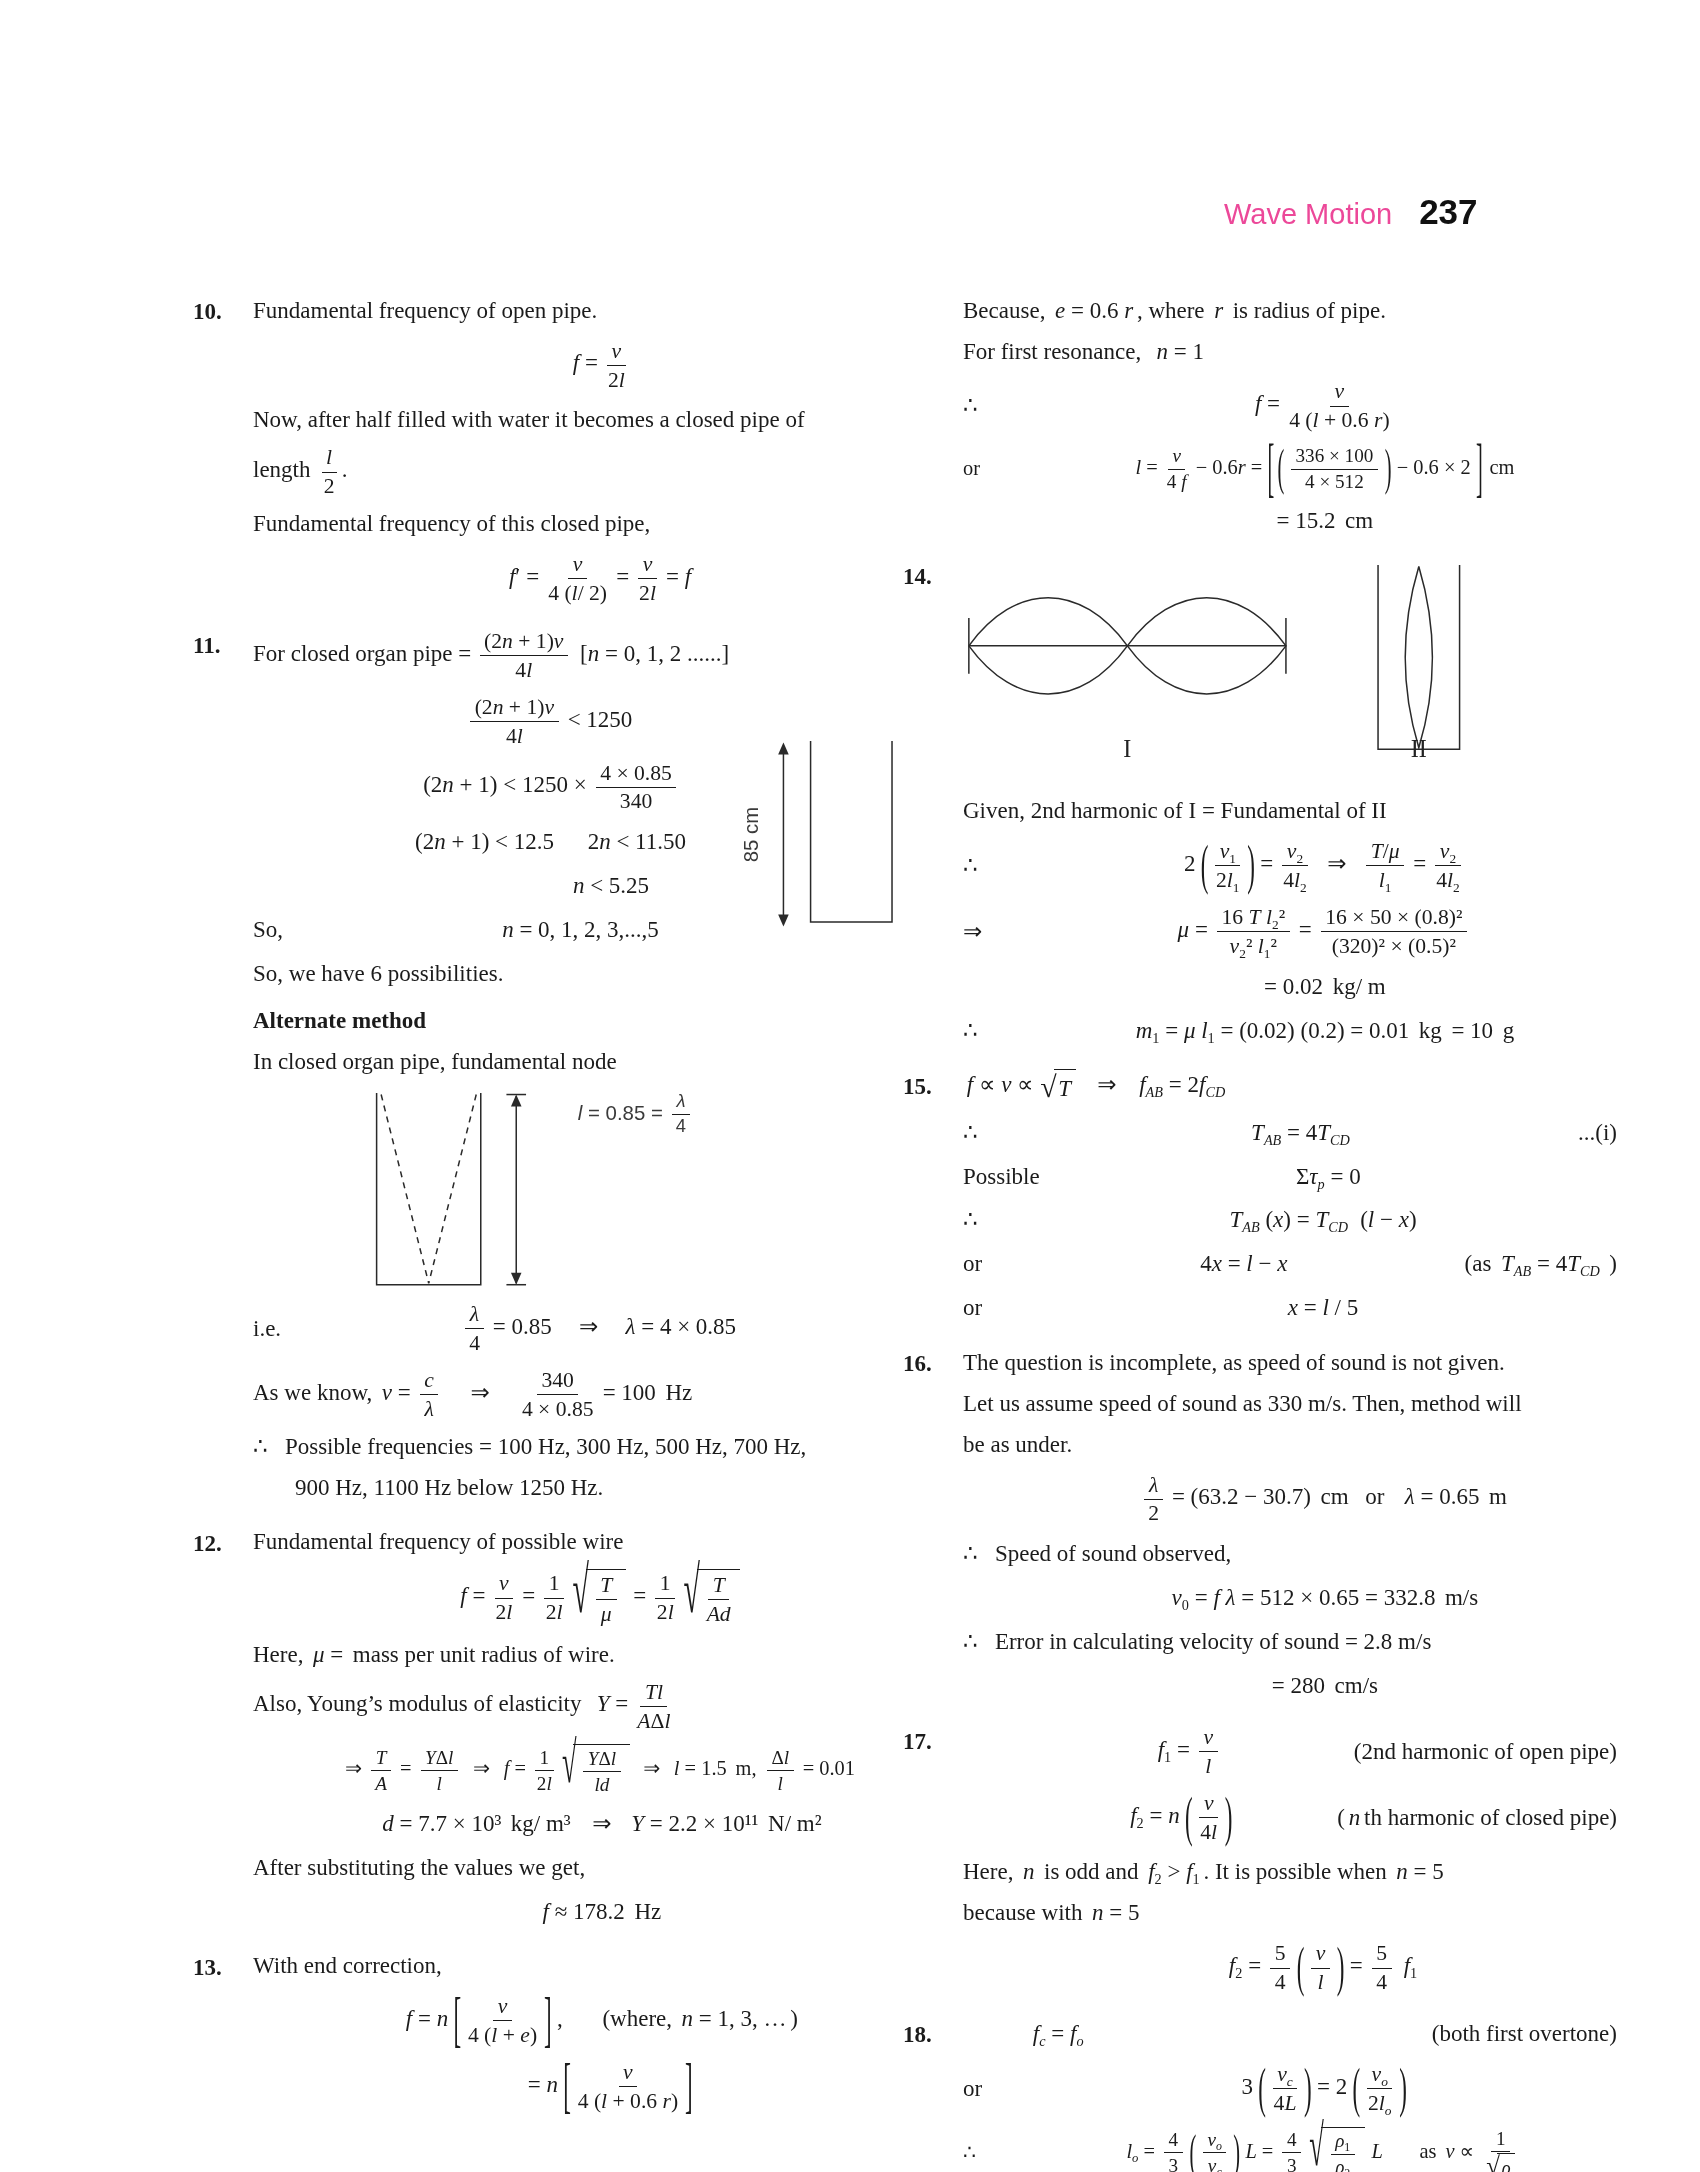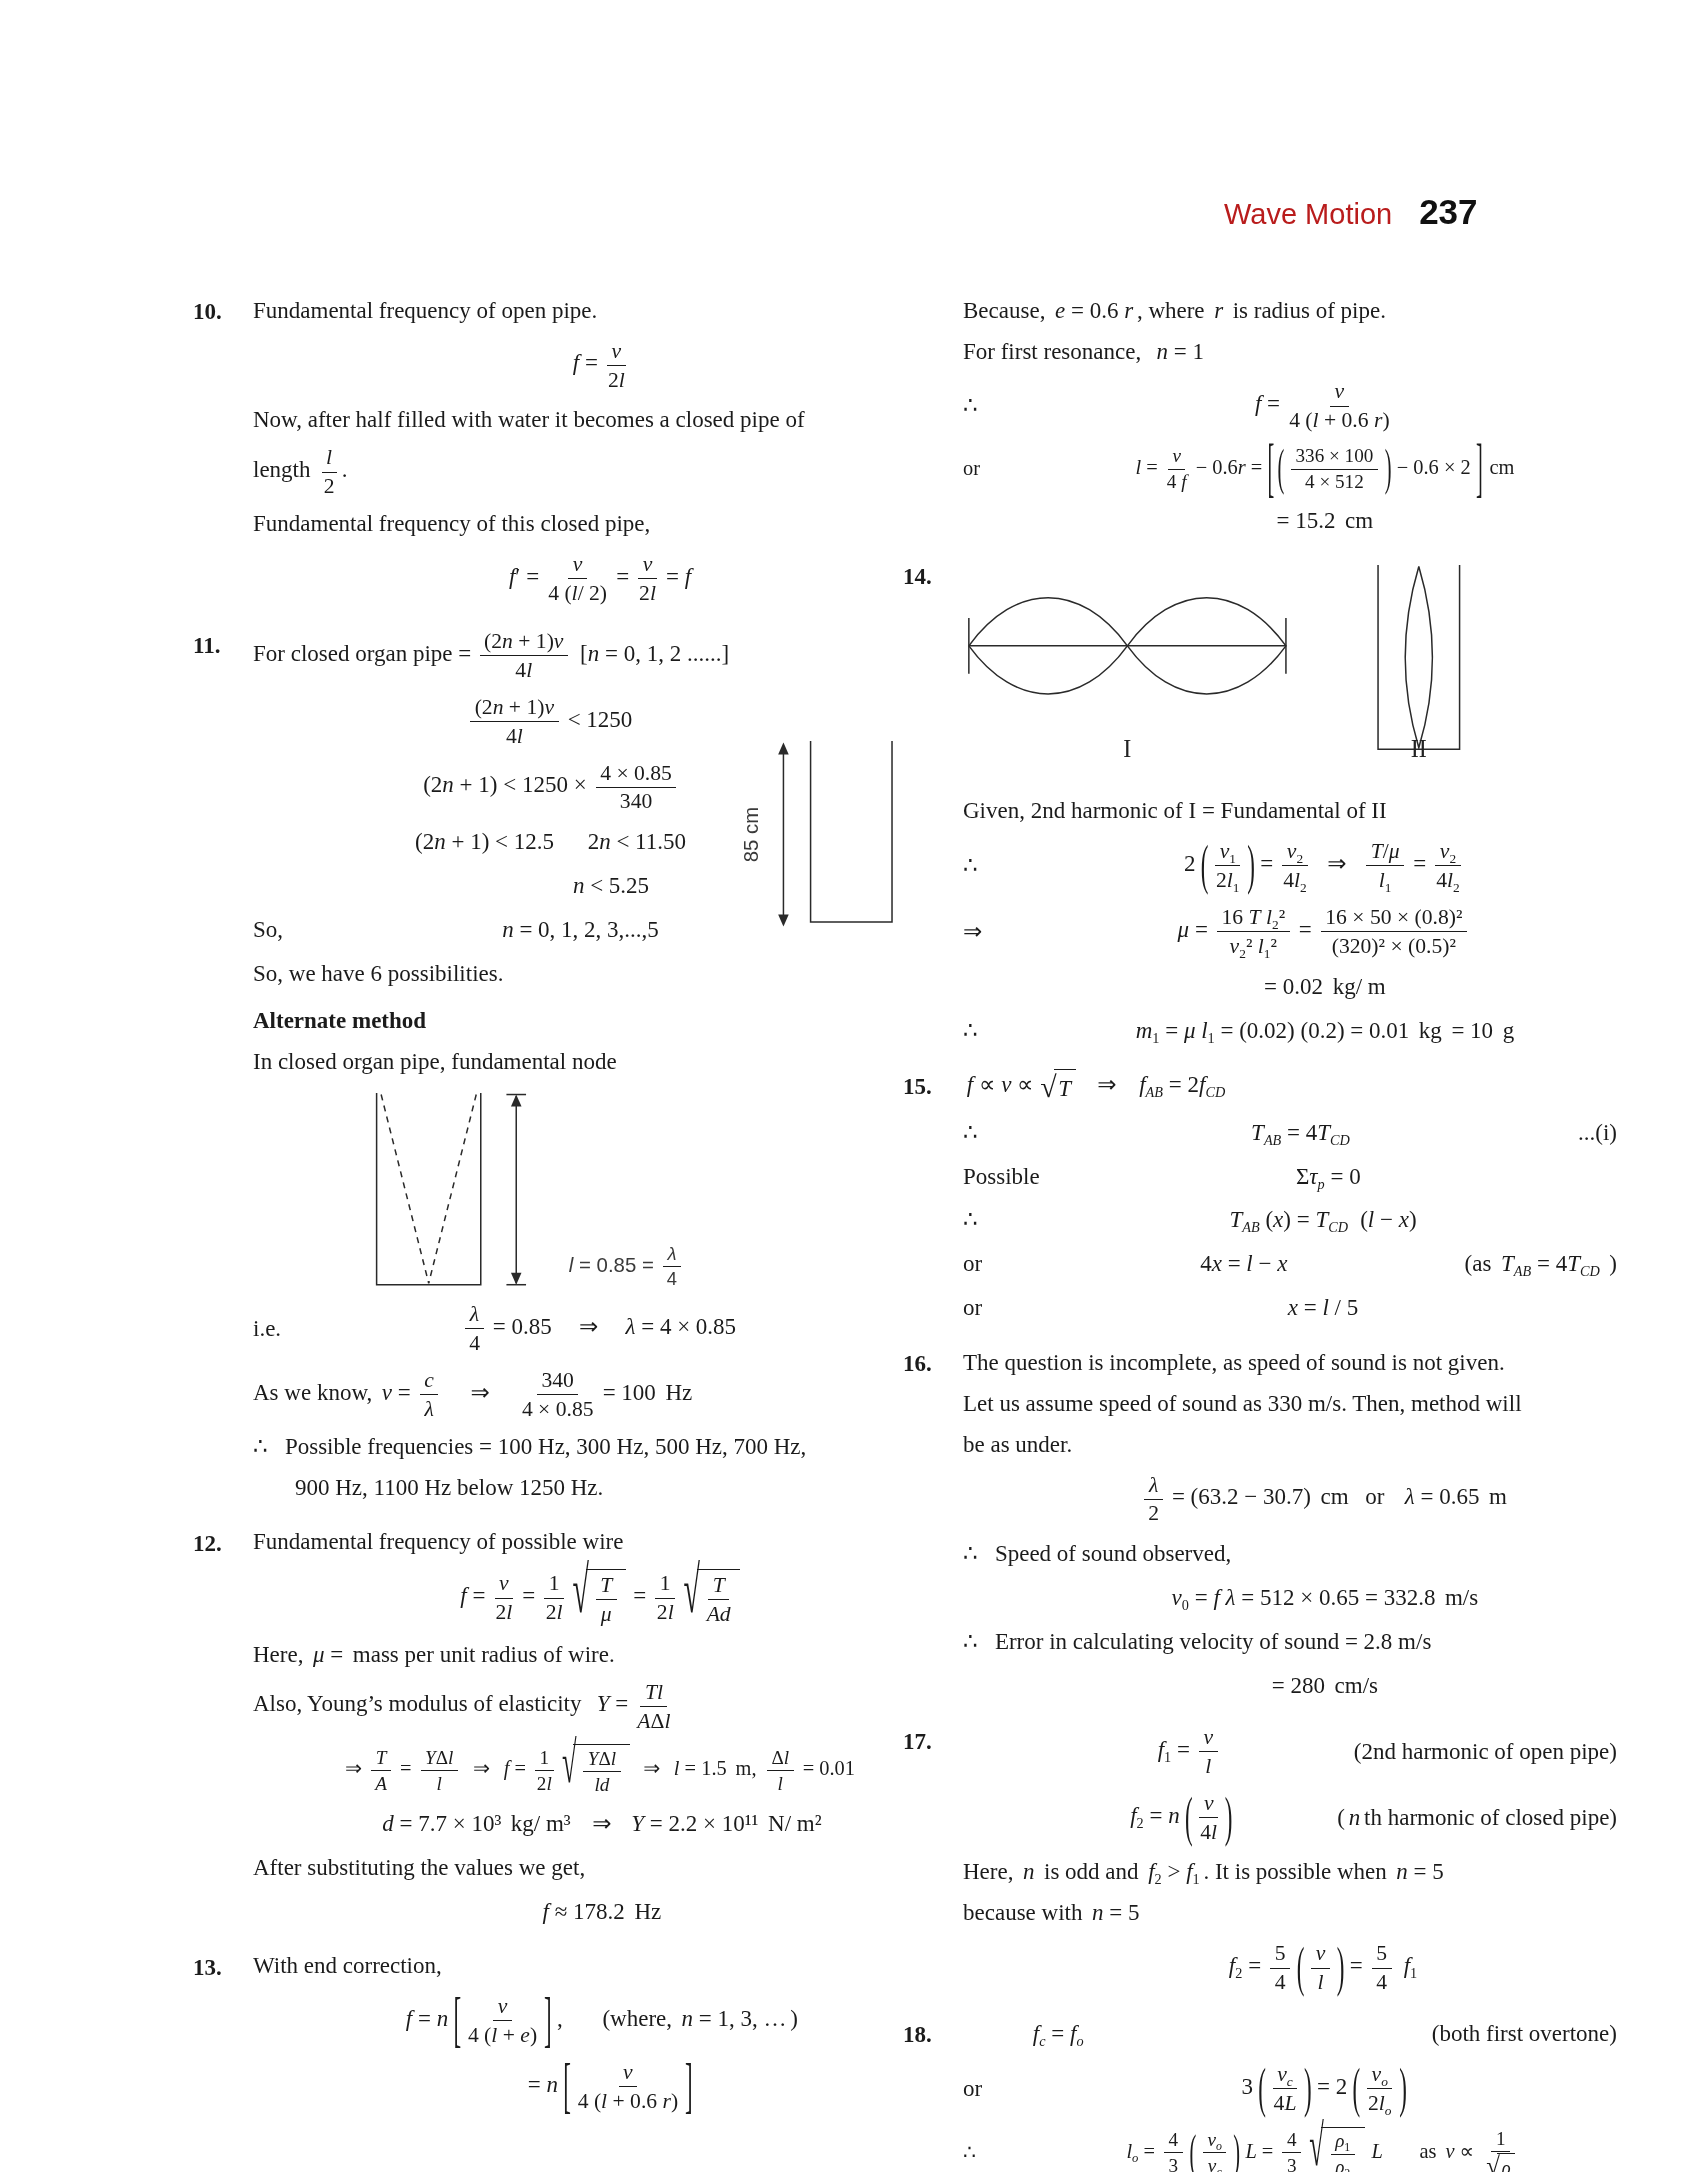--- a/index.html
+++ b/index.html
@@ -1,20 +1,20 @@
 <!DOCTYPE html>
 <html style="font-size:12px"><head>
 <meta charset="utf-8">
 <style>
   html,body{margin:0;padding:0;background:#e8e8e8;}
   .page{position:relative;width:1700px;height:2172px;background:#ffffff;
     font-family:"Liberation Serif",serif;color:#1b1b1b;font-size:23px;line-height:1.45;overflow:hidden;}
   .hdr{position:absolute;top:187px;left:1224px;display:flex;align-items:baseline;gap:27px;
     font-family:"Liberation Sans",sans-serif;}
-  .hdr .ttl{font-size:29px;color:#b91c1c;}
+  .hdr .ttl{font-size:29px;color:#ec4899;}
   .hdr .pg{font-size:35px;font-weight:bold;color:#111;}
   .col{position:absolute;top:286px;}
   #col-left{left:178px;width:703px;}
   #col-right{left:888px;width:729px;}
   .item{position:relative;margin-bottom:21px;margin-left:15px;}
   .inum{position:absolute;left:0;top:1.5px;font-weight:bold;}
   .ibody{margin-left:60px;position:relative;}
   .pp{margin:7.6px 0;}
   .rw{display:flex;align-items:center;margin:10.6px 0;min-height:33px;}
   .rw .lbl{flex:none;min-width:66px;}
@@ -32,21 +32,21 @@
       margin:0 5.3px;font-size:0.94em;line-height:1.22;text-align:center;}
   .fr .nu{border-bottom:1.5px solid #1b1b1b;padding:0 4.5px 0.8px;}
   .fr .de{padding-top:0.8px;}
   .bp{display:inline-block;vertical-align:middle;margin:0 1.5px;font-weight:400;}
   .sq{display:inline-flex;align-items:center;vertical-align:middle;margin:0 3px;}
   .sq .rd{font-size:1.3em;line-height:1;margin-right:-3px;}
   .sq.tall .rd{transform:scaleY(2.2);transform-origin:50% 72%;}
   .sq .cnt{border-top:1.9px solid #1b1b1b;padding:1.5px 4.5px 0 4.5px;display:inline-block;}
   .fig{margin:7.6px 0;}
   .fig svg{display:block;}
-  .fig-pipe{display:flex;align-items:flex-end;gap:14px;margin:12px 0 9px 113px;}
+  .fig-pipe{display:flex;align-items:flex-start;gap:23px;margin:12px 0 9px 113px;}
   .fig-label{font-family:"Liberation Sans",sans-serif;font-size:20.4px;color:#3a3a3a;}
   .fig-label .fr{font-size:0.9em;}
   .fig-waves{margin:0 0 4.5px -7.6px;}
   .fig-tube85{margin:0;}
   .svg-sans{font-family:"Liberation Sans",sans-serif;font-size:27px;fill:#3a3a3a;}
   .svg-roman{font-family:"Liberation Serif",serif;font-size:32px;fill:#222;}
   svg line,svg path{stroke:#2a2a2a;stroke-width:2;fill:none;}
   svg polygon{fill:#2a2a2a;stroke:none;}
 </style>
 </head>

